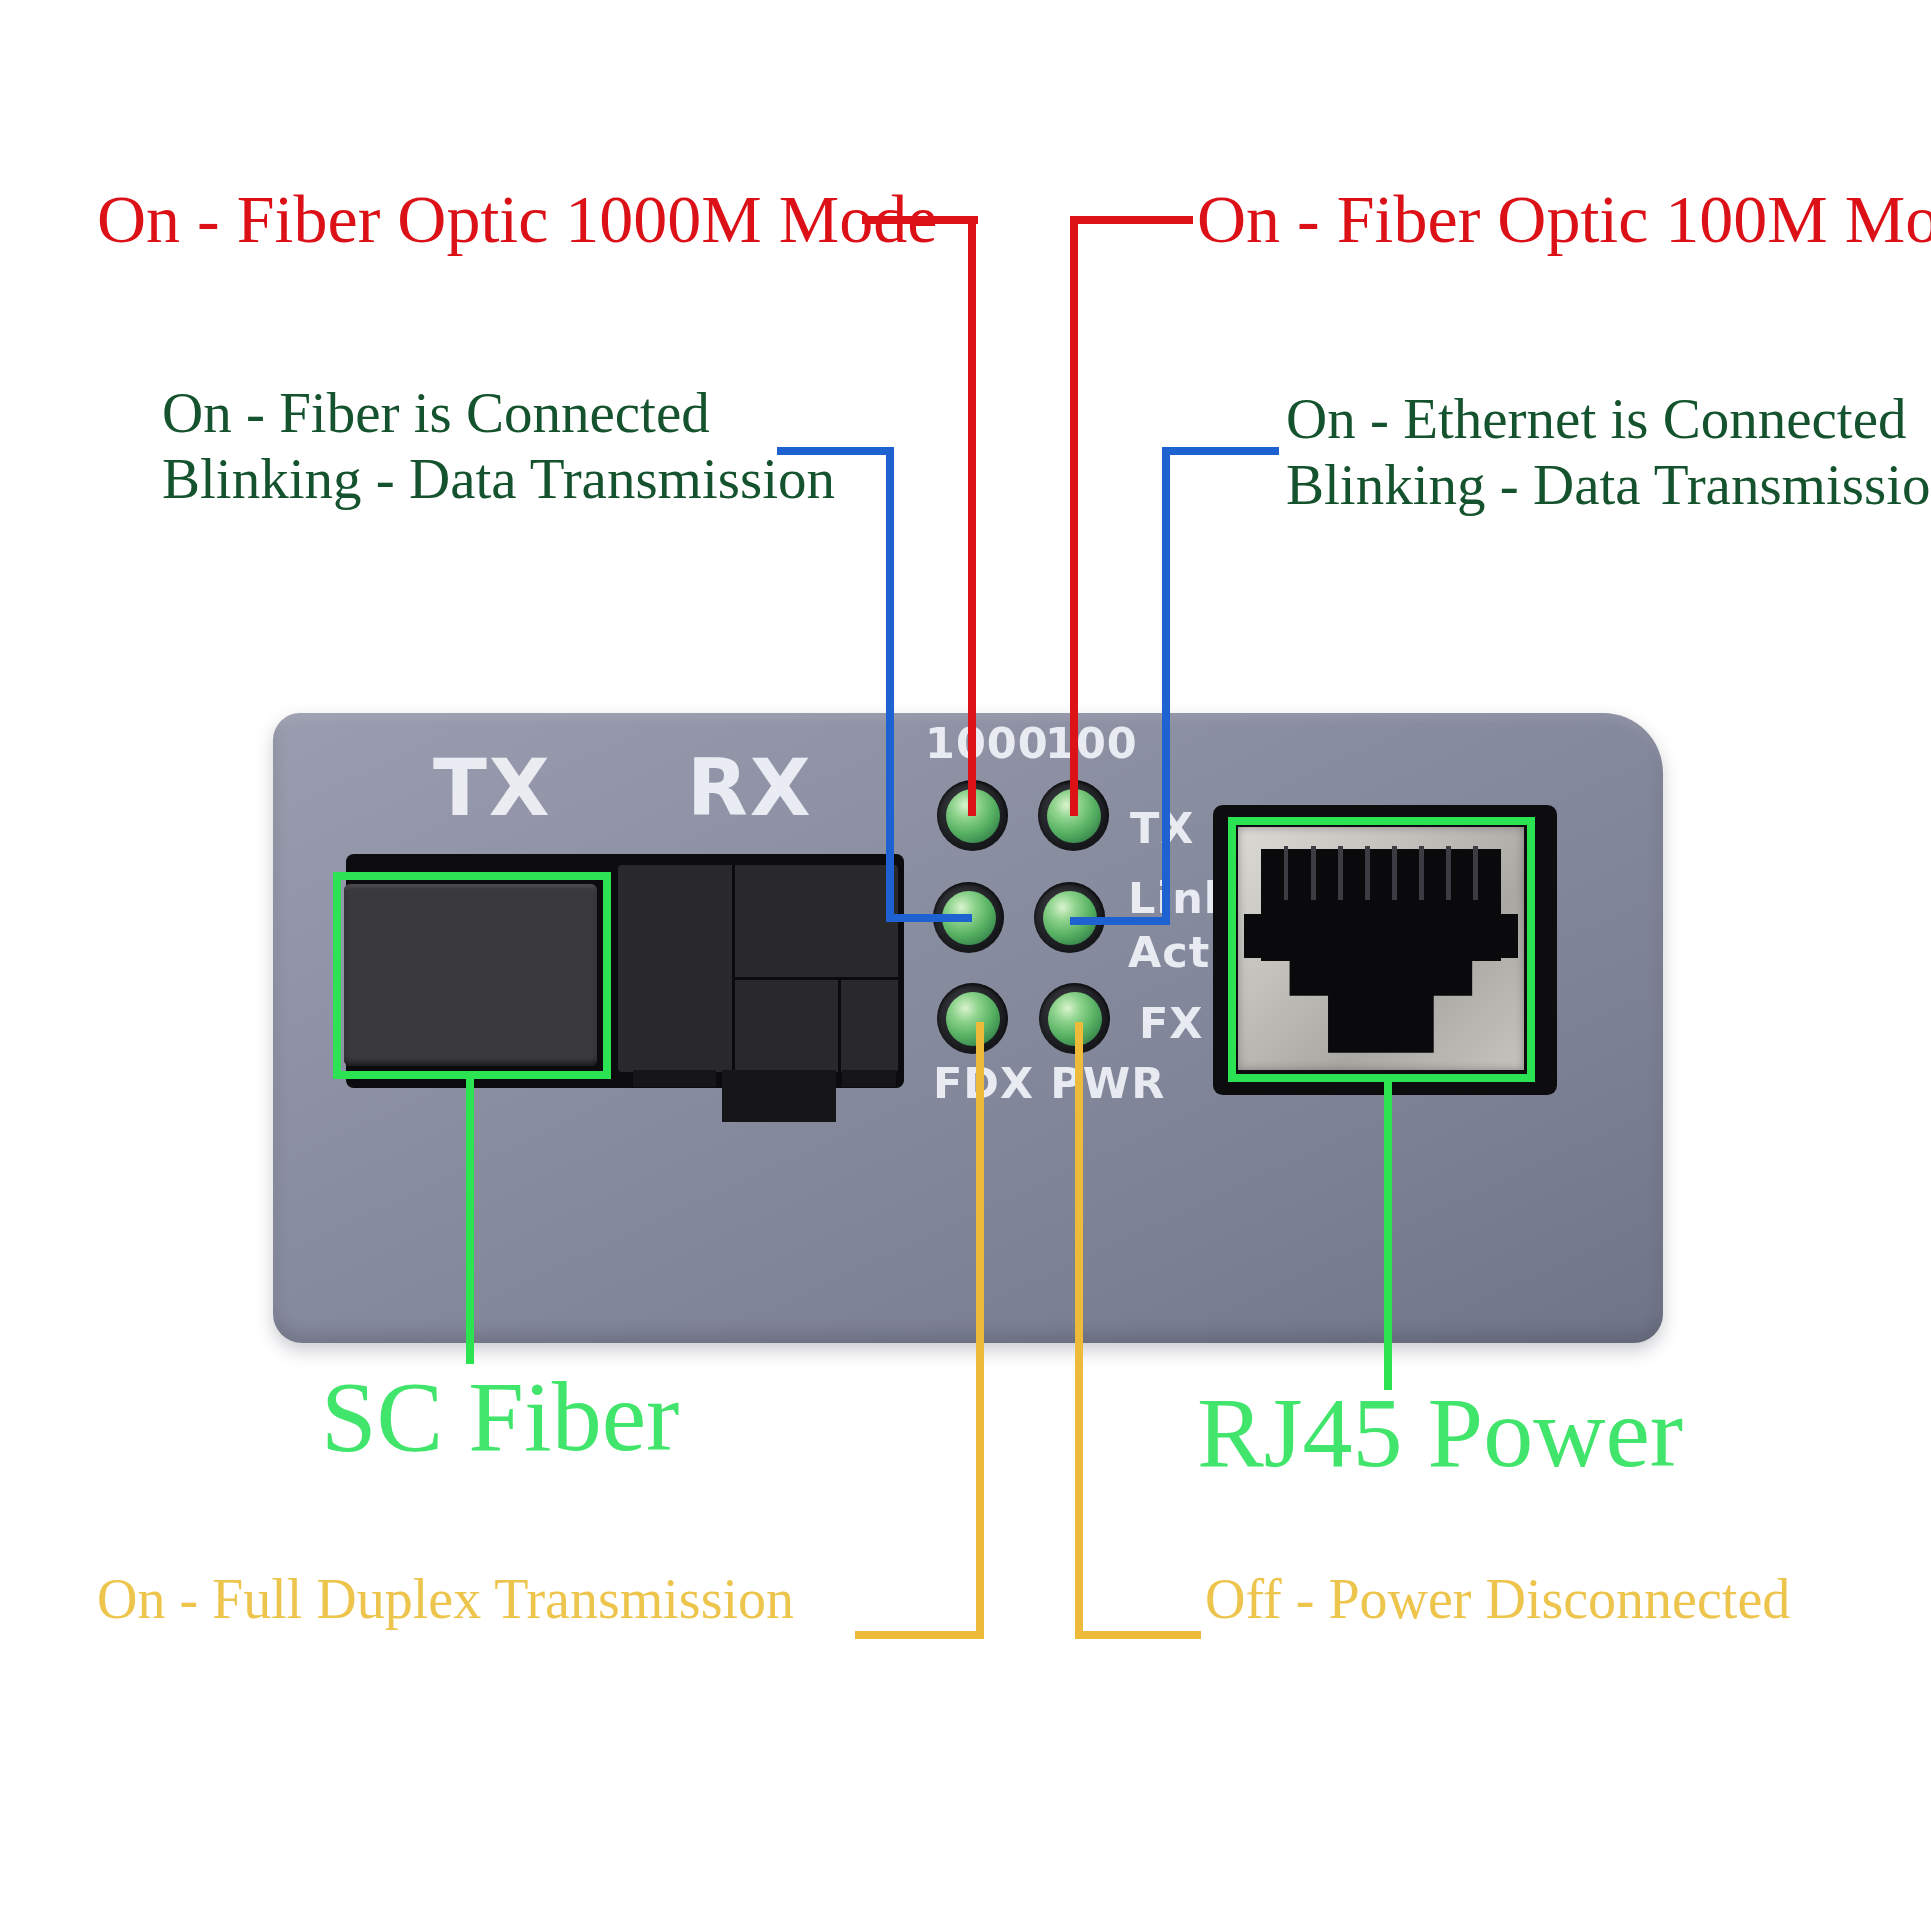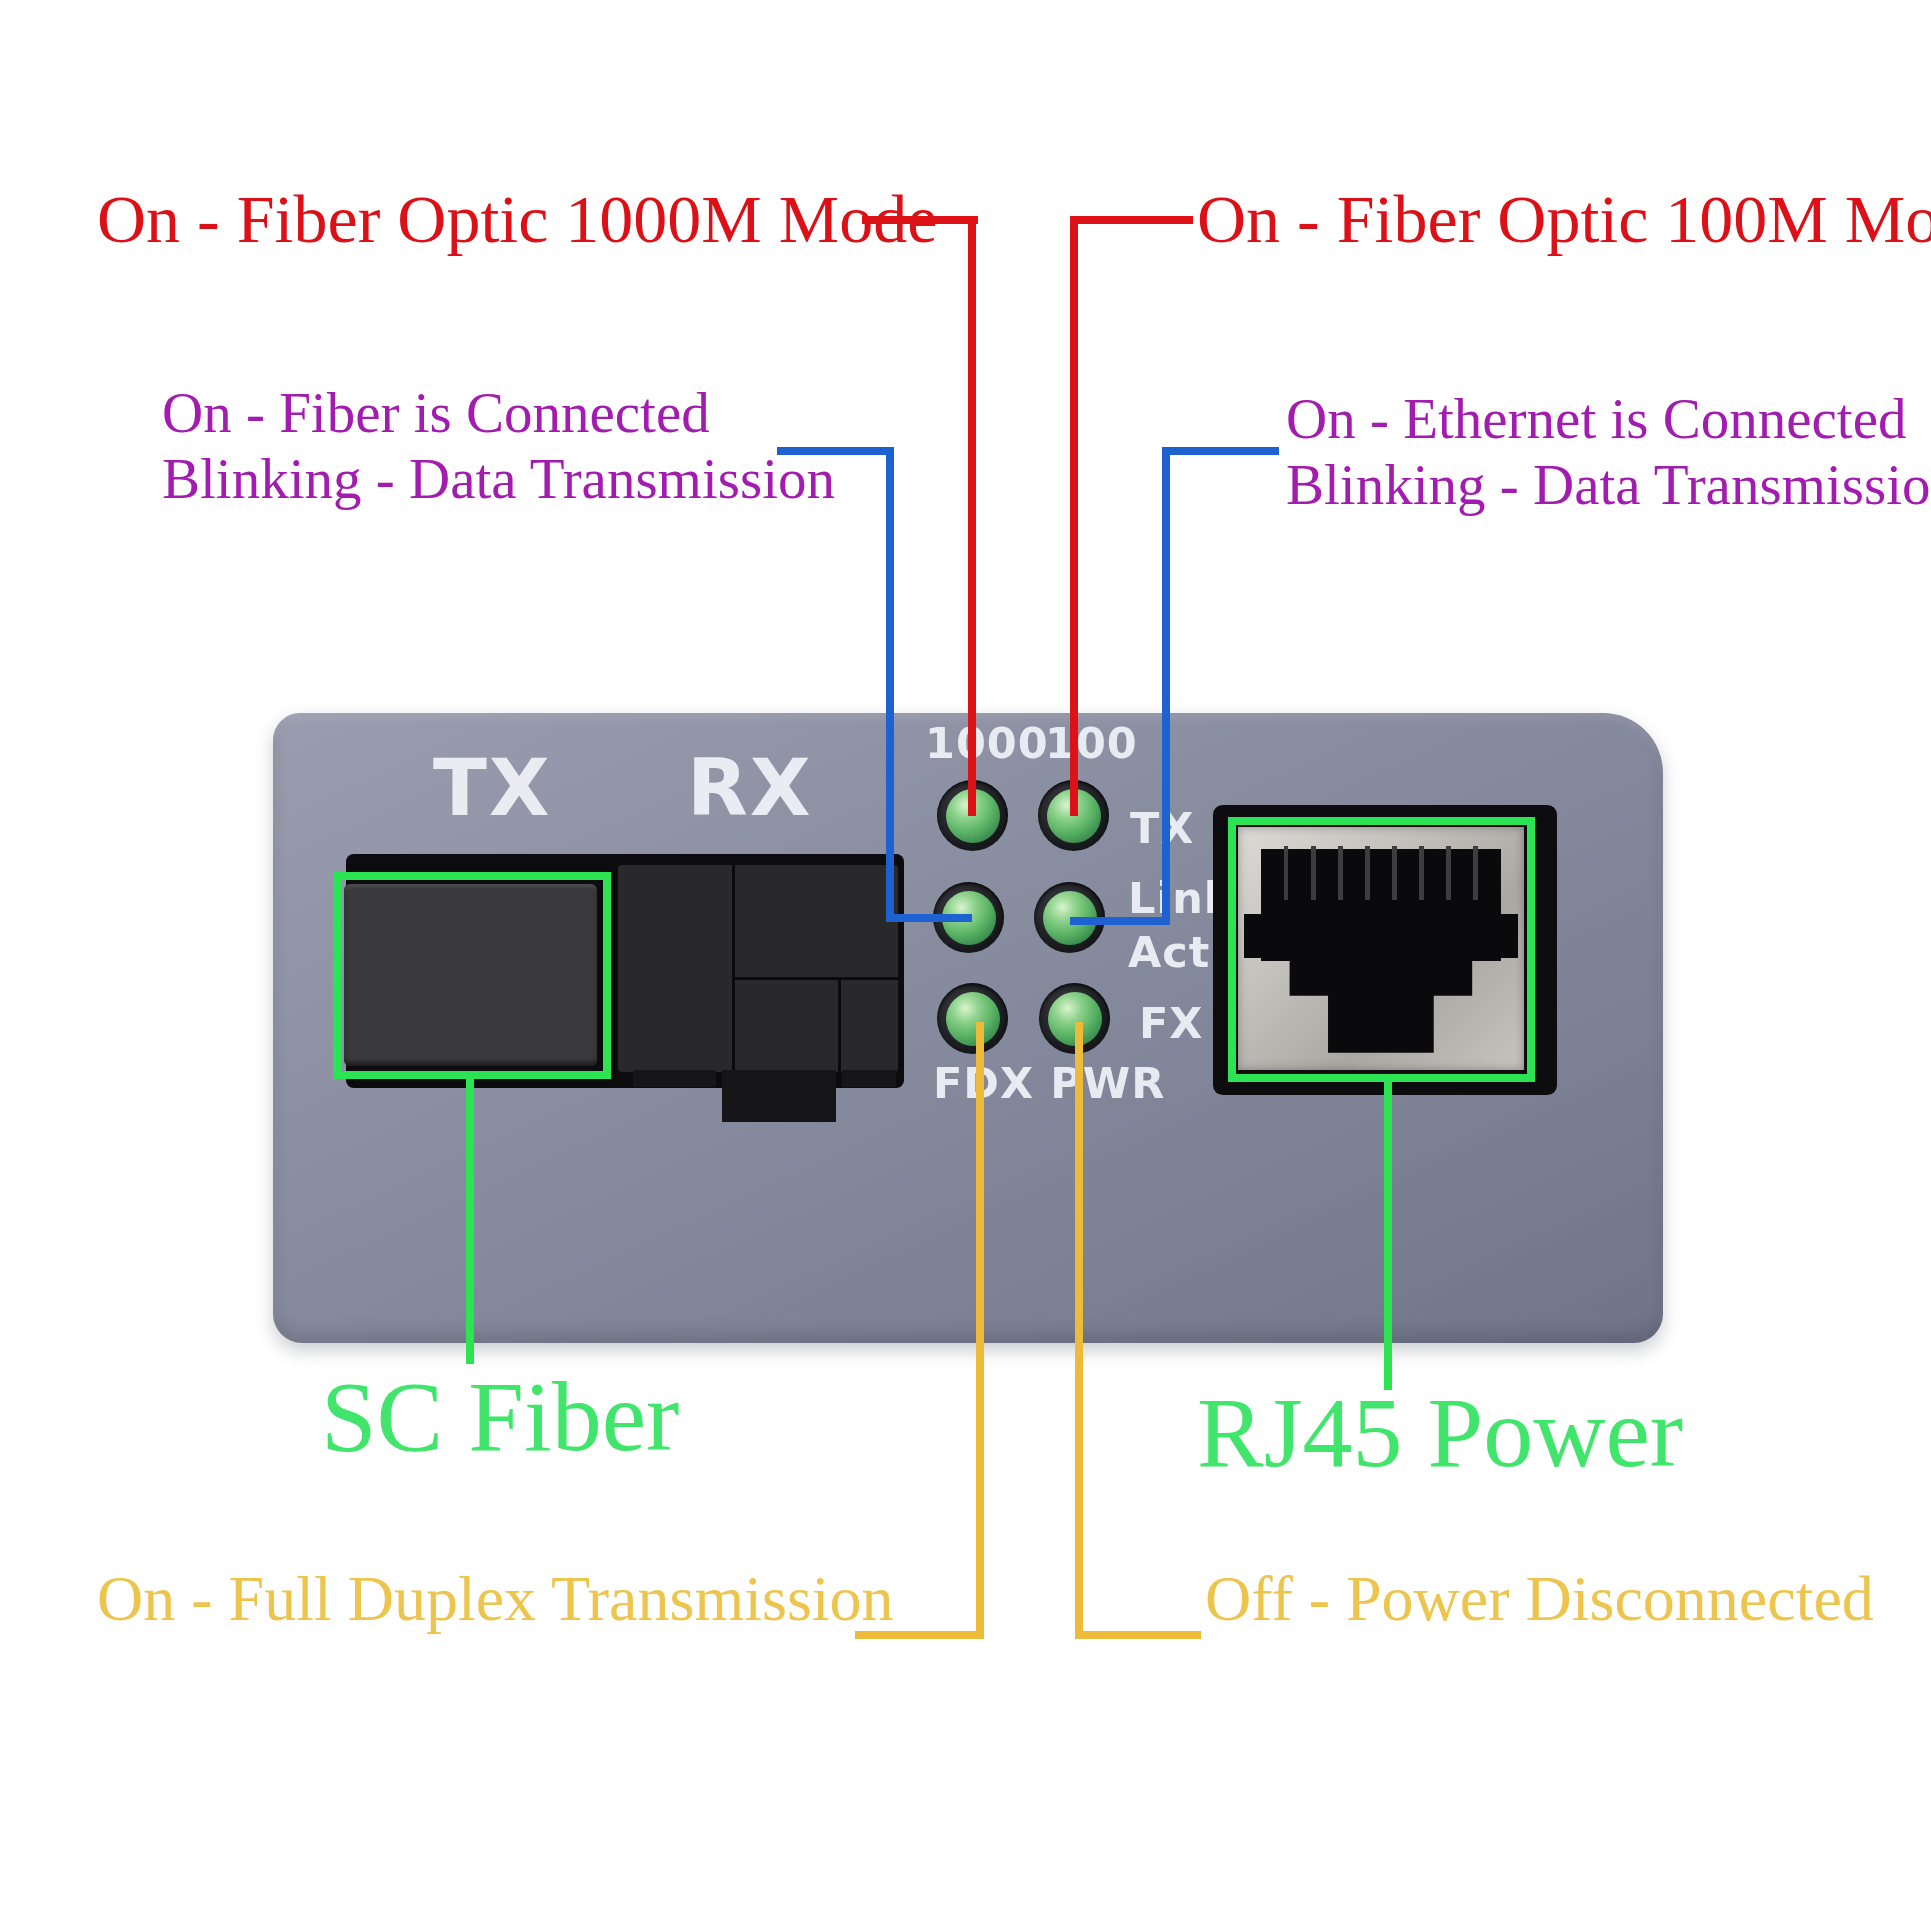--- a/index.html
+++ b/index.html
@@ -1,21 +1,21 @@
 <!DOCTYPE html>
 <html><head>
 <meta charset="utf-8">
 <style>
   html,body{margin:0;padding:0;background:#ffffff;}
   .stage{position:relative;width:1931px;height:1931px;background:#ffffff;overflow:hidden;
          font-family:"Liberation Serif",serif;}
   .t{position:absolute;white-space:nowrap;}
   .red-label{font-size:68px;color:#db1117;}
-  .blue-label{font-size:57px;color:#a21caf;line-height:66px;}
-  .yellow-label{font-size:64px;color:#edc44c;line-height:70px;}
+  .blue-label{font-size:57px;color:#14532d;line-height:66px;}
+  .yellow-label{font-size:56px;color:#edc44c;line-height:70px;}
   .green-label{font-size:100px;color:#41e56b;}
   .seg{position:absolute;}
   .seg.red{background:#dc1217;}
   .seg.blue{background:#1e62d2;}
   .seg.green{background:#2ce44f;}
   .seg.yellow{background:#edba3a;}
 
   
   .device{position:absolute;left:273px;top:713px;width:1390px;height:630px;
           background:linear-gradient(155deg,#9a9daf 0%,#898da0 40%,#7c8094 75%,#707488 100%);

